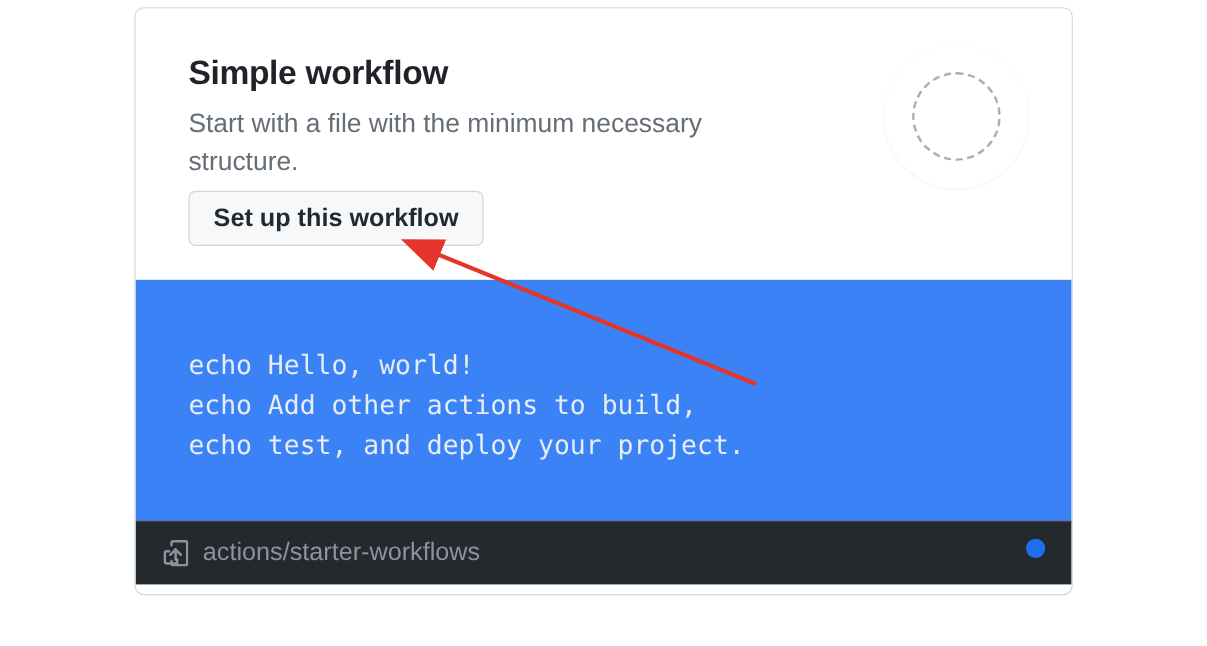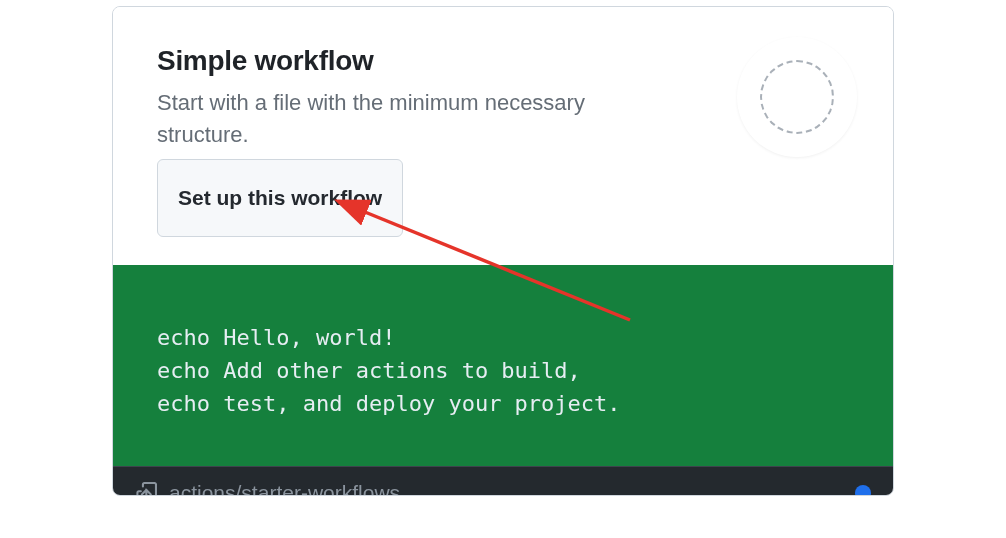--- a/index.html
+++ b/index.html
@@ -41,21 +41,21 @@
     .workflow-description {
       font-size: 22px;
       font-weight: 400;
       color: #656d76;
       line-height: 1.45;
       max-width: 500px;
       margin-bottom: 8px;
     }
     .setup-button {
       display: inline-block;
-      padding: 26px 20px;
+      padding: 10px 20px;
       font-size: 21px;
       font-weight: 600;
       color: #24292f;
       background: #f6f8fa;
       border: 1px solid #d0d7de;
       border-radius: 6px;
       cursor: pointer;
     }
     .placeholder-circle {
       position: absolute;
@@ -70,34 +70,34 @@
       align-items: center;
       justify-content: center;
     }
     .dashed-inner {
       width: 74px;
       height: 74px;
       border: 2.5px dashed #a9b0b8;
       border-radius: 50%;
     }
     .code-block {
-      background: #15803d;
+      background: #3b82f6;
       color: #e6edf3;
       font-family: ui-monospace, SFMono-Regular, "SF Mono", Menlo, Consolas, monospace;
       font-size: 22px;
       line-height: 1.5;
       padding: 56px 44px 46px 44px;
       white-space: pre;
     }
     .card-footer {
       border-top: 1px solid #3d444d;
       background: #24292e;
       padding: 14px 22px;
       display: flex;
-      align-items: center;
+      align-items: flex-start;
       justify-content: space-between;
       color: #8b949e;
       font-size: 21px;
     }
     .footer-left {
       display: flex;
       align-items: center;
       gap: 12px;
     }
     .repo-icon svg {

